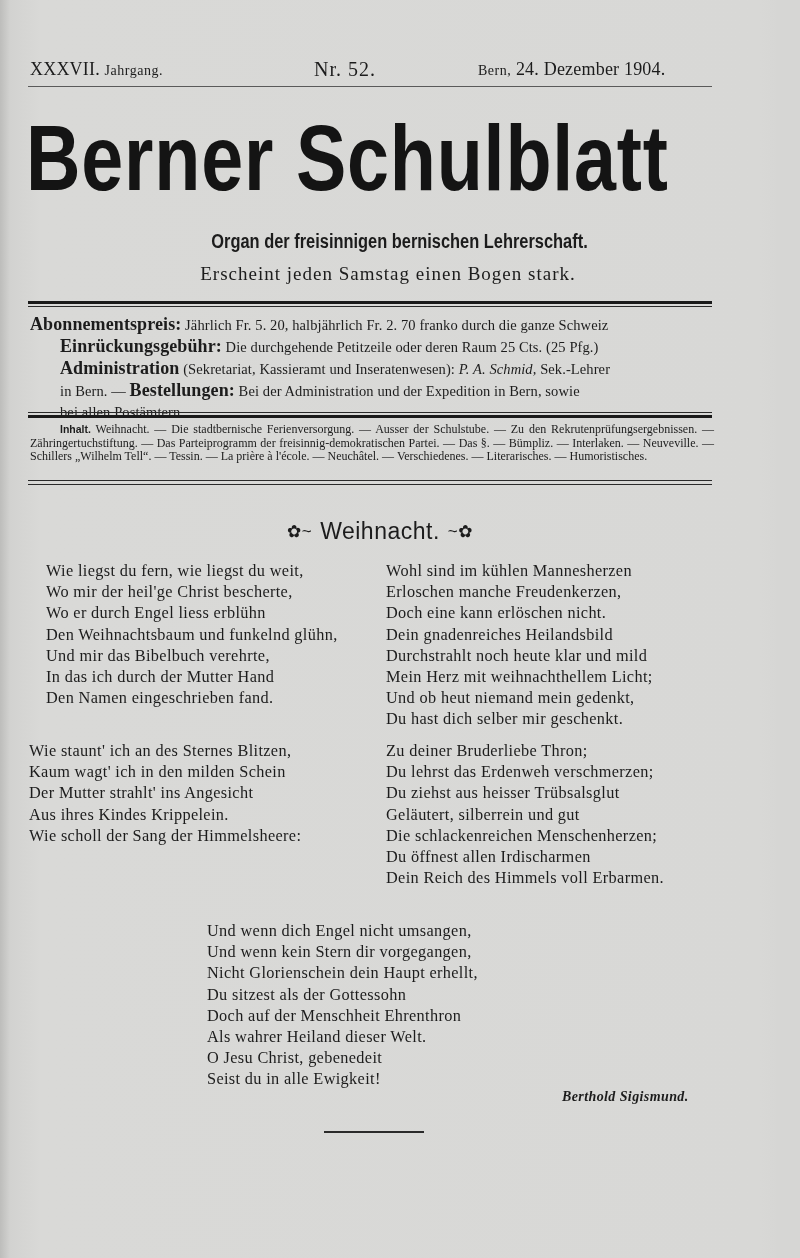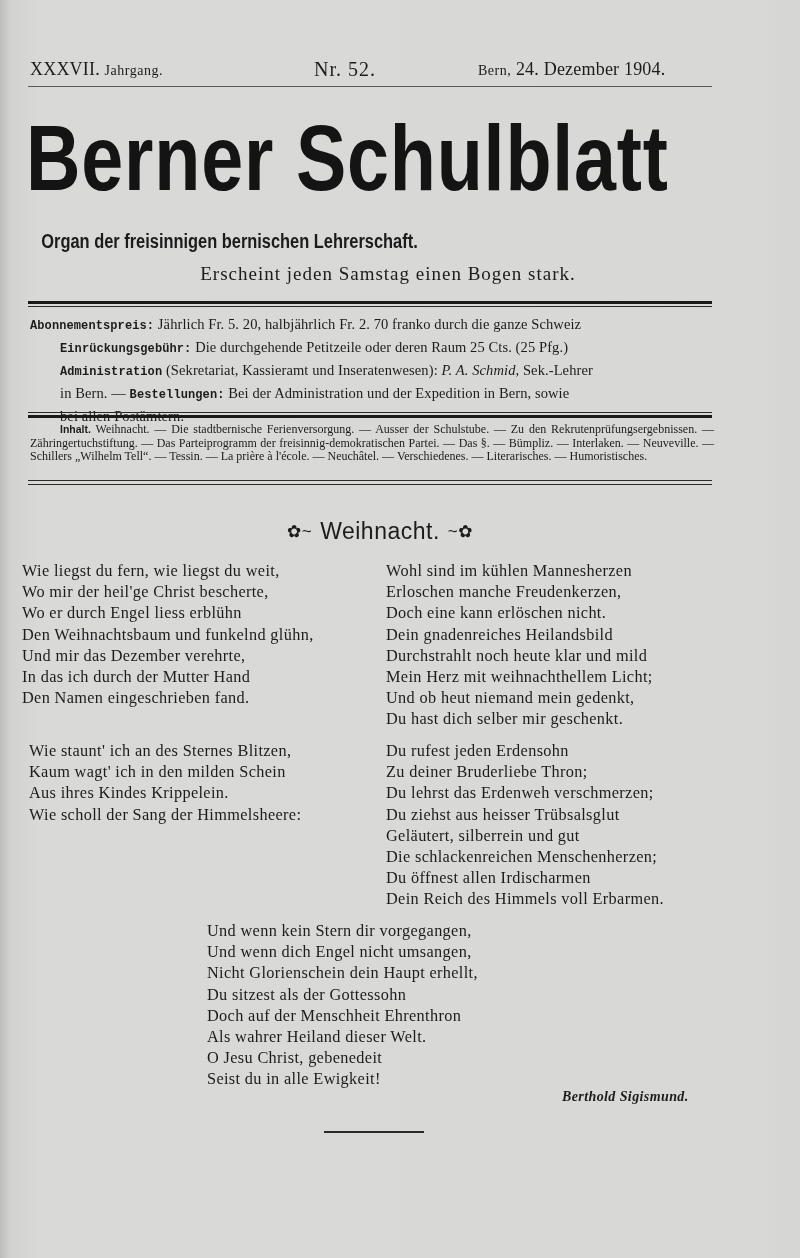--- a/index.html
+++ b/index.html
@@ -27,42 +27,42 @@
 
   
   .masthead {
     left: 26px; top: 108px; width: 690px;
     font-family: "Liberation Sans", "DejaVu Sans", sans-serif;
     font-weight: bold; font-size: 92px; line-height: 100px;
     transform: scaleX(0.82); transform-origin: left top;
     white-space: nowrap; letter-spacing: 1px; color: #141414;
   }
   .organ {
-    left: 0; top: 228px; width: 800px; text-align: left;
+    left: 0; top: 228px; width: 800px; text-align: center;
     font-family: "Liberation Sans", "DejaVu Sans", sans-serif; font-weight: bold;
     font-size: 20px; line-height: 26px;
   }
   .organ span { display: inline-block; transform: scaleX(0.82); }
   .erscheint {
     left: 0; top: 262px; width: 760px; text-align: center;
     font-size: 19px; line-height: 24px; letter-spacing: 1px; margin-left: 8px;
   }
 
   
   .rule-thick { left: 28px; width: 684px; height: 3px; background: #1a1a1a; }
   .rule-thin { left: 28px; width: 684px; height: 1px; background: #2a2a2a; }
 
   
   .info {
     left: 30px; top: 314px; width: 684px;
     font-size: 14.5px; line-height: 21px; letter-spacing: 0.1px;
   }
   .info .lbl {
-    font-family: Liberation Mono, monospace;
-    font-weight: bold; font-size: 12px;
+    font-family: Liberation Serif, serif;
+    font-weight: bold; font-size: 18px;
   }
   .info .ind { padding-left: 30px; }
   .info .it { font-style: italic; }
   .info .row { white-space: nowrap; }
 
   
   .inhalt {
     left: 30px; top: 423px; width: 684px;
     font-size: 12px; line-height: 13.5px; text-align: justify;
   }
@@ -75,21 +75,21 @@
   .poem-title {
     left: 0; top: 516px; width: 760px; text-align: center;
     font-family: "Liberation Sans", "DejaVu Sans", sans-serif;
     font-size: 23px; line-height: 30px; letter-spacing: 0.5px;
   }
   .orn { display: inline-block; font-size: 17px; vertical-align: 2px; margin: 0 8px; }
 
   
   .stanza { font-size: 16.3px; line-height: 21.2px; white-space: nowrap; }
   .stanza div { letter-spacing: 0.35px; }
-  .s1 { left: 22px; top: 560px; }
+  .s1 { left: 46px; top: 560px; }
   .s2 { left: 386px; top: 560px; }
   .s3 { left: 29px; top: 740px; }
   .s4 { left: 386px; top: 740px; }
   .s5 { left: 207px; top: 920px; }
 
   .author {
     left: 562px; top: 1089px;
     font-style: italic; font-weight: bold; font-size: 14px; letter-spacing: 0.4px;
   }
   .end-rule { left: 324px; top: 1131px; width: 100px; height: 2px; background: #2a2a2a; }
@@ -147,57 +147,57 @@
 
   <div class="abs poem-title">
     <span class="orn">✿~</span><span>Weihnacht.</span><span class="orn">~✿</span>
   </div>
 
   <div class="abs stanza s1">
     <div>Wie liegst du fern, wie liegst du weit,</div>
     <div>Wo mir der heil'ge Christ bescherte,</div>
     <div>Wo er durch Engel liess erblühn</div>
     <div>Den Weihnachtsbaum und funkelnd glühn,</div>
-    <div>Und mir das Dezember verehrte,</div>
+    <div>Und mir das Bibelbuch verehrte,</div>
     <div>In das ich durch der Mutter Hand</div>
     <div>Den Namen eingeschrieben fand.</div>
   </div>
 
   <div class="abs stanza s2">
     <div>Wohl sind im kühlen Mannesherzen</div>
     <div>Erloschen manche Freudenkerzen,</div>
     <div>Doch eine kann erlöschen nicht.</div>
     <div>Dein gnadenreiches Heilandsbild</div>
     <div>Durchstrahlt noch heute klar und mild</div>
     <div>Mein Herz mit weihnachthellem Licht;</div>
     <div>Und ob heut niemand mein gedenkt,</div>
     <div>Du hast dich selber mir geschenkt.</div>
   </div>
 
   <div class="abs stanza s3">
     <div>Wie staunt' ich an des Sternes Blitzen,</div>
     <div>Kaum wagt' ich in den milden Schein</div>
+    <div>Der Mutter strahlt' ins Angesicht</div>
     <div>Aus ihres Kindes Krippelein.</div>
     <div>Wie scholl der Sang der Himmelsheere:</div>
   </div>
 
   <div class="abs stanza s4">
-    <div>Du rufest jeden Erdensohn</div>
     <div>Zu deiner Bruderliebe Thron;</div>
     <div>Du lehrst das Erdenweh verschmerzen;</div>
     <div>Du ziehst aus heisser Trübsalsglut</div>
     <div>Geläutert, silberrein und gut</div>
     <div>Die schlackenreichen Menschenherzen;</div>
     <div>Du öffnest allen Irdischarmen</div>
     <div>Dein Reich des Himmels voll Erbarmen.</div>
   </div>
 
   <div class="abs stanza s5">
+    <div>Und wenn dich Engel nicht umsangen,</div>
     <div>Und wenn kein Stern dir vorgegangen,</div>
-    <div>Und wenn dich Engel nicht umsangen,</div>
     <div>Nicht Glorienschein dein Haupt erhellt,</div>
     <div>Du sitzest als der Gottessohn</div>
     <div>Doch auf der Menschheit Ehrenthron</div>
     <div>Als wahrer Heiland dieser Welt.</div>
     <div>O Jesu Christ, gebenedeit</div>
     <div>Seist du in alle Ewigkeit!</div>
   </div>
 
   <div class="abs author">Berthold Sigismund.</div>
   <div class="abs end-rule"></div>

